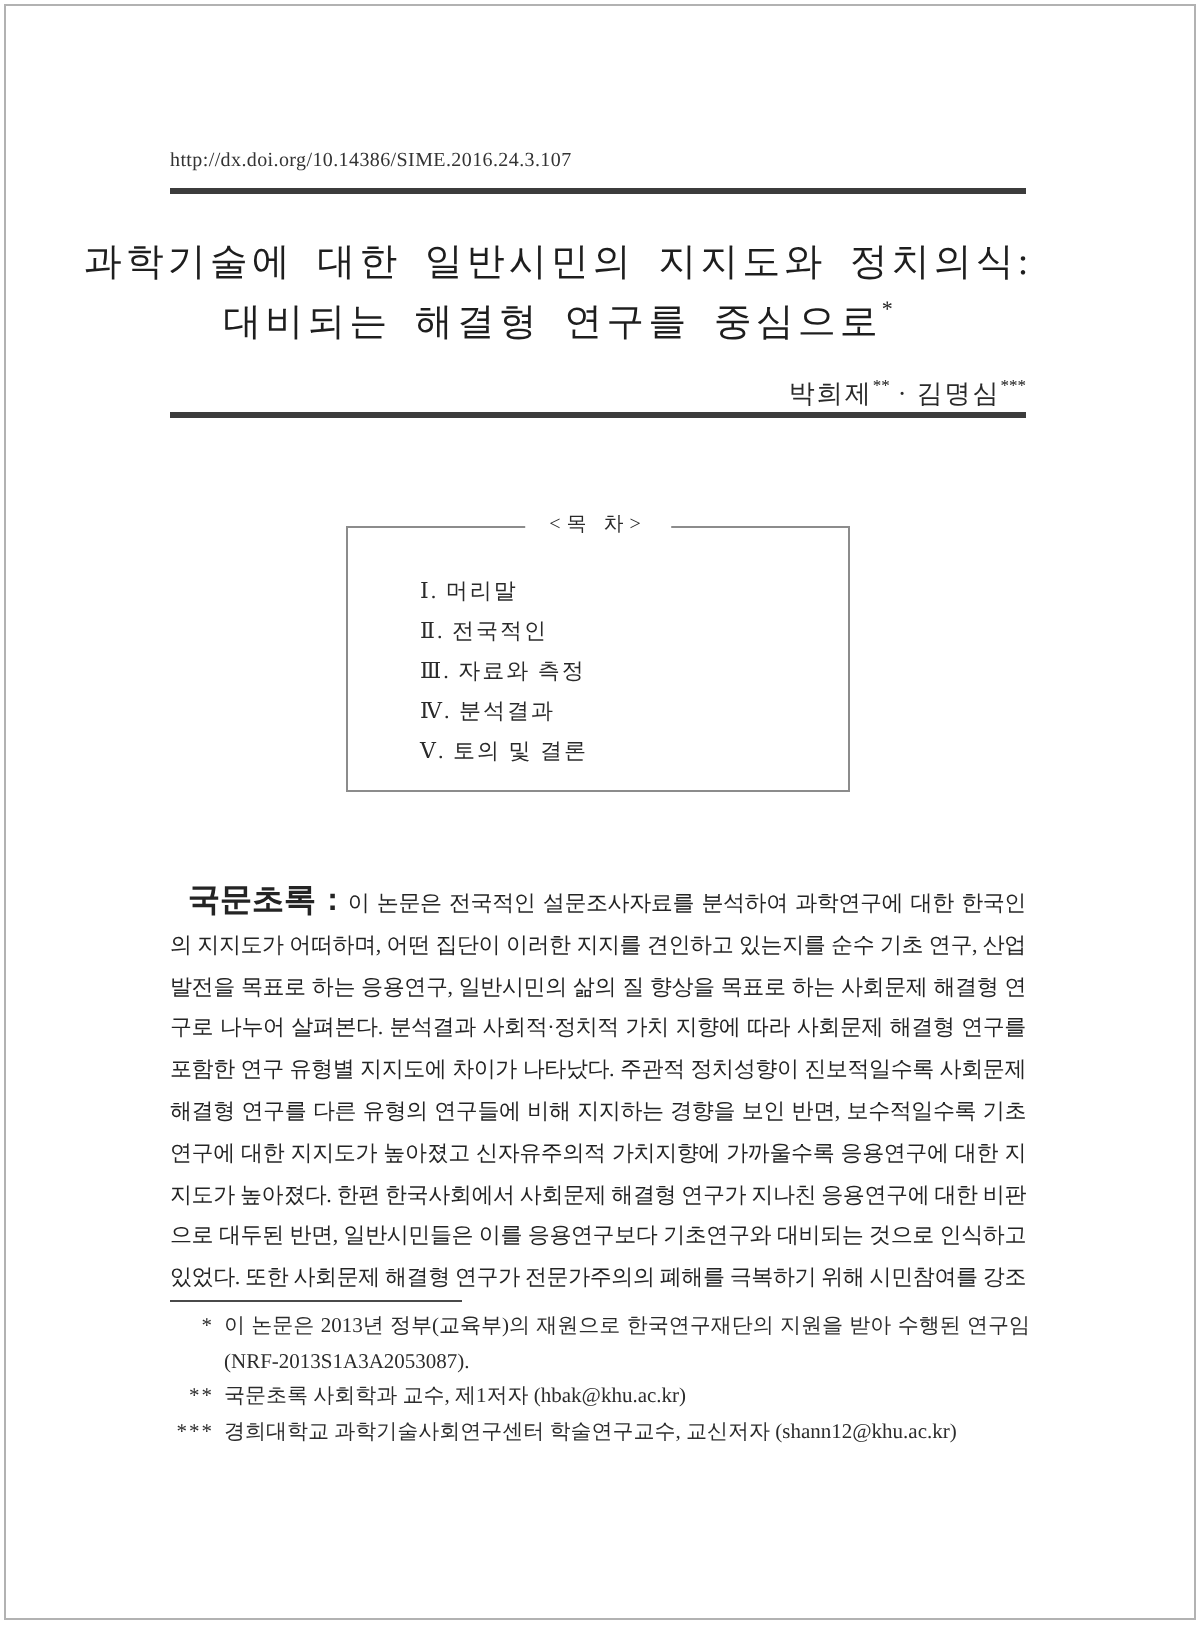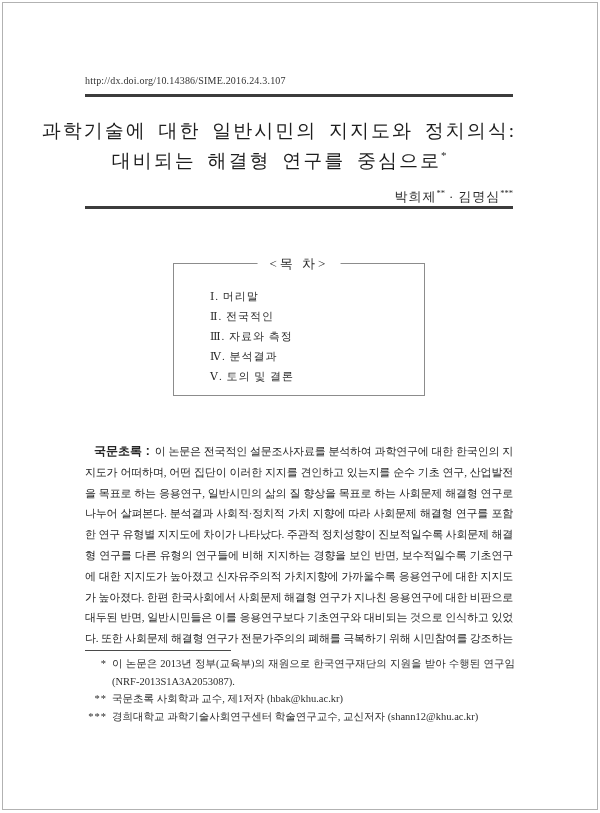--- a/index.html
+++ b/index.html
@@ -85,21 +85,21 @@
     width: 250px; height: 131px;
     border: 1px solid #8c8c8c;
     background: #ffffff;
   }
   .toc-heading {
     position: absolute;
     top: -9px; left: 50%;
     transform: translateX(-50%);
     background: #ffffff;
     padding: 0 12px;
-    font-size: 13px;
+    font-size: 10px;
     letter-spacing: 3px;
     white-space: nowrap;
     color: #2a2a2a;
   }
   .toc-items {
     position: absolute;
     left: 36px; top: 22px;
     font-size: 11px;
     line-height: 20px;
     letter-spacing: 1px;
@@ -115,21 +115,21 @@
     font-size: 11px;
     line-height: 20.8px;
     letter-spacing: -0.2px;
     text-align: justify;
     text-indent: 9px;
     color: #242424;
   }
   .abs-label {
     font-family: "Liberation Sans", "DejaVu Sans", sans-serif;
     font-weight: bold;
-    font-size: 12px;
+    font-size: 16px;
     margin-right: 5px;
     letter-spacing: 0;
   }
   .fn-sep {
     position: absolute;
     left: 85px; top: 650px;
     width: 146px; height: 1px;
     background: #4a4a4a;
   }
   .footnotes {

